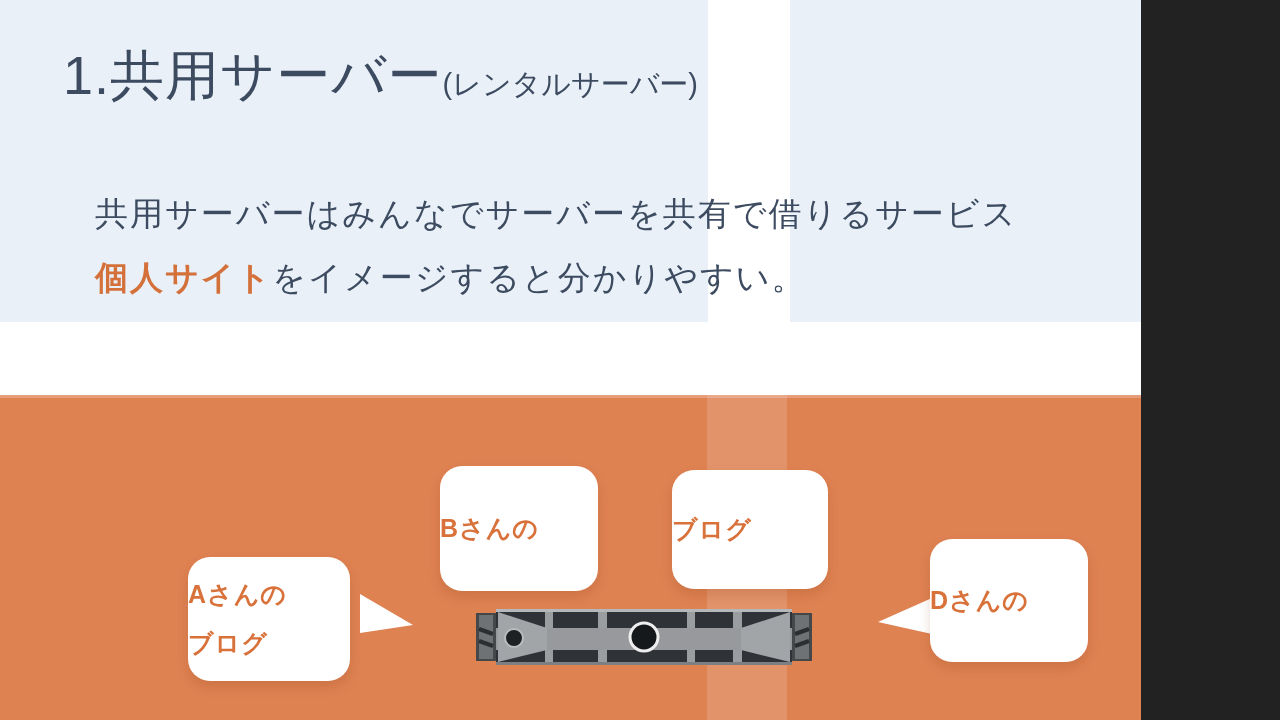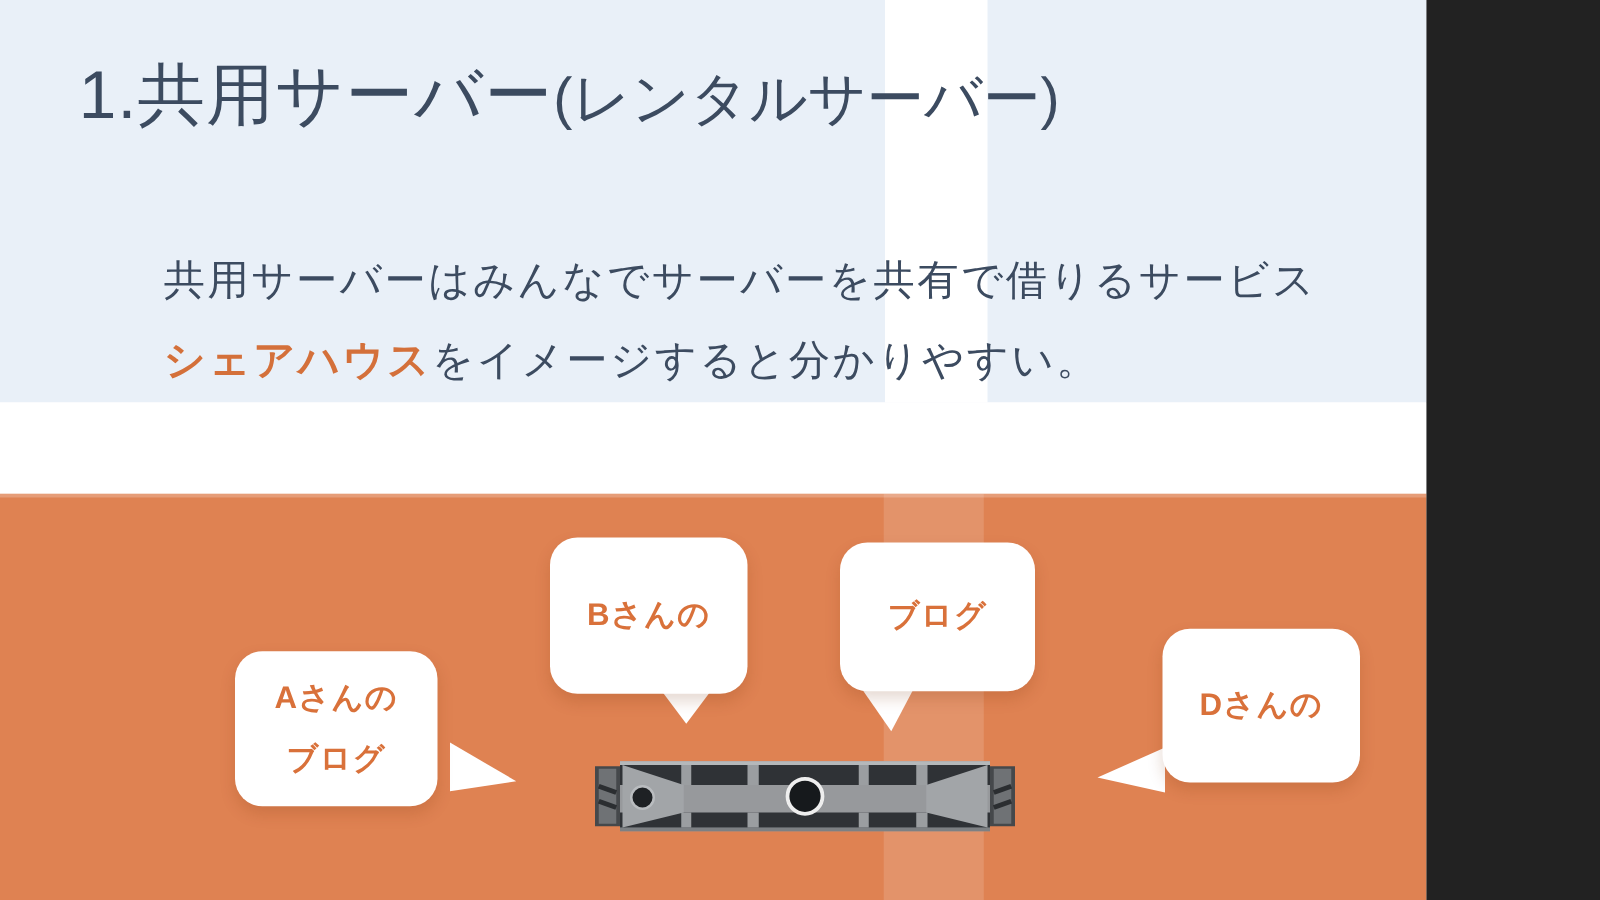--- a/index.html
+++ b/index.html
@@ -44,37 +44,38 @@
   .stripe-bottom{
     position:absolute;left:707px;top:395px;width:80px;height:325px;
     background:rgba(255,255,255,0.14);
   }
   .title{
     position:absolute;left:63px;top:40px;
     display:flex;align-items:baseline;white-space:nowrap;
     color:var(--title-color);
   }
   .title-main{font-size:54px;font-weight:500;letter-spacing:1px;}
-  .title-sub{font-size:46px;font-weight:500;letter-spacing:0;}
+  .title-sub{font-size:29px;font-weight:500;letter-spacing:0;}
   .body-text{
-    position:absolute;left:95px;top:192px;
+    position:absolute;left:95px;top:182px;
     font-size:33px;letter-spacing:2px;line-height:64px;
-    color:var(--title-color);white-space:nowrap;margin-left:36px;
+    color:var(--title-color);white-space:nowrap;
   }
   .accent{color:var(--accent-orange);font-weight:700;}
   .bubble{
     position:absolute;
     background:var(--bubble-bg);
     border-radius:22px;
-    display:flex;flex-direction:column;align-items:center;justify-content:center;
+    display:flex;flex-direction:column;align-items:flex-start;justify-content:center;
     color:var(--bubble-text);
     font-size:25px;font-weight:700;letter-spacing:1px;line-height:49px;
     text-align:center;white-space:nowrap;
     box-shadow:0 6px 12px rgba(120,50,10,0.18);
     z-index:3;
+    margin-top:36px;
   }
   .bubble-a{left:188px;top:521px;width:162px;height:124px;}
   .bubble-b{left:440px;top:430px;width:158px;height:125px;}
   .bubble-c{left:672px;top:434px;width:156px;height:119px;}
   .bubble-d{left:930px;top:503px;width:158px;height:123px;}
   .tail{position:absolute;z-index:2;}
   .tail polygon{fill:var(--bubble-bg);}
   .tail-a{left:360px;top:590px;}
   .tail-b{left:524px;top:551px;}
   .tail-c{left:684px;top:549px;}
@@ -92,21 +93,21 @@
   <div class="orange-panel"></div>
   <div class="stripe-bottom"></div>
 
   <div class="title">
     <span class="title-main">1.共用サーバー</span>
       <span class="title-sub">(レンタルサーバー)</span>
   </div>
 
   <div class="body-text">
     <div>共用サーバーはみんなでサーバーを共有で借りるサービス</div>
-    <div><span class="accent">シェアハウス</span><span>をイメージすると分かりやすい。</span></div>
+    <div><span class="accent">個人サイト</span><span>をイメージすると分かりやすい。</span></div>
   </div>
 
   <svg class="tail tail-a" width="56" height="48">
       <polygon points="0,4 53,35 0,43"></polygon>
     </svg>
   <svg class="tail tail-b" width="50" height="30">
       <polygon points="4,0 46,0 25,28"></polygon>
     </svg>
   <svg class="tail tail-c" width="52" height="38">
       <polygon points="4,0 48,0 29,36"></polygon>

